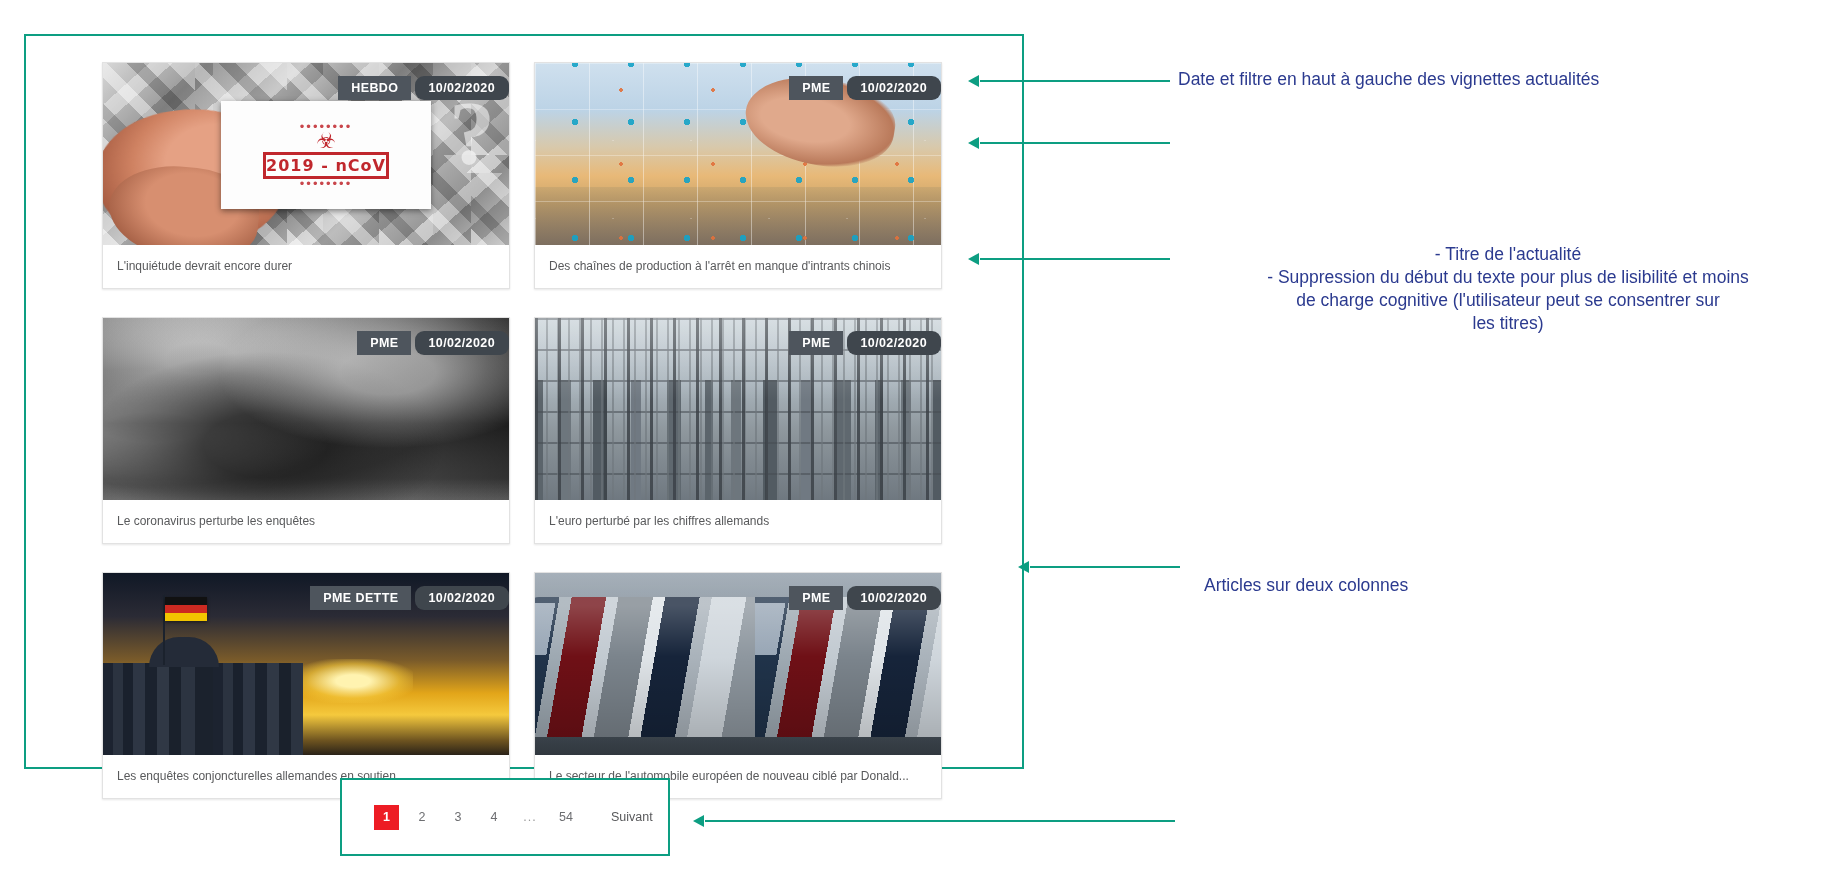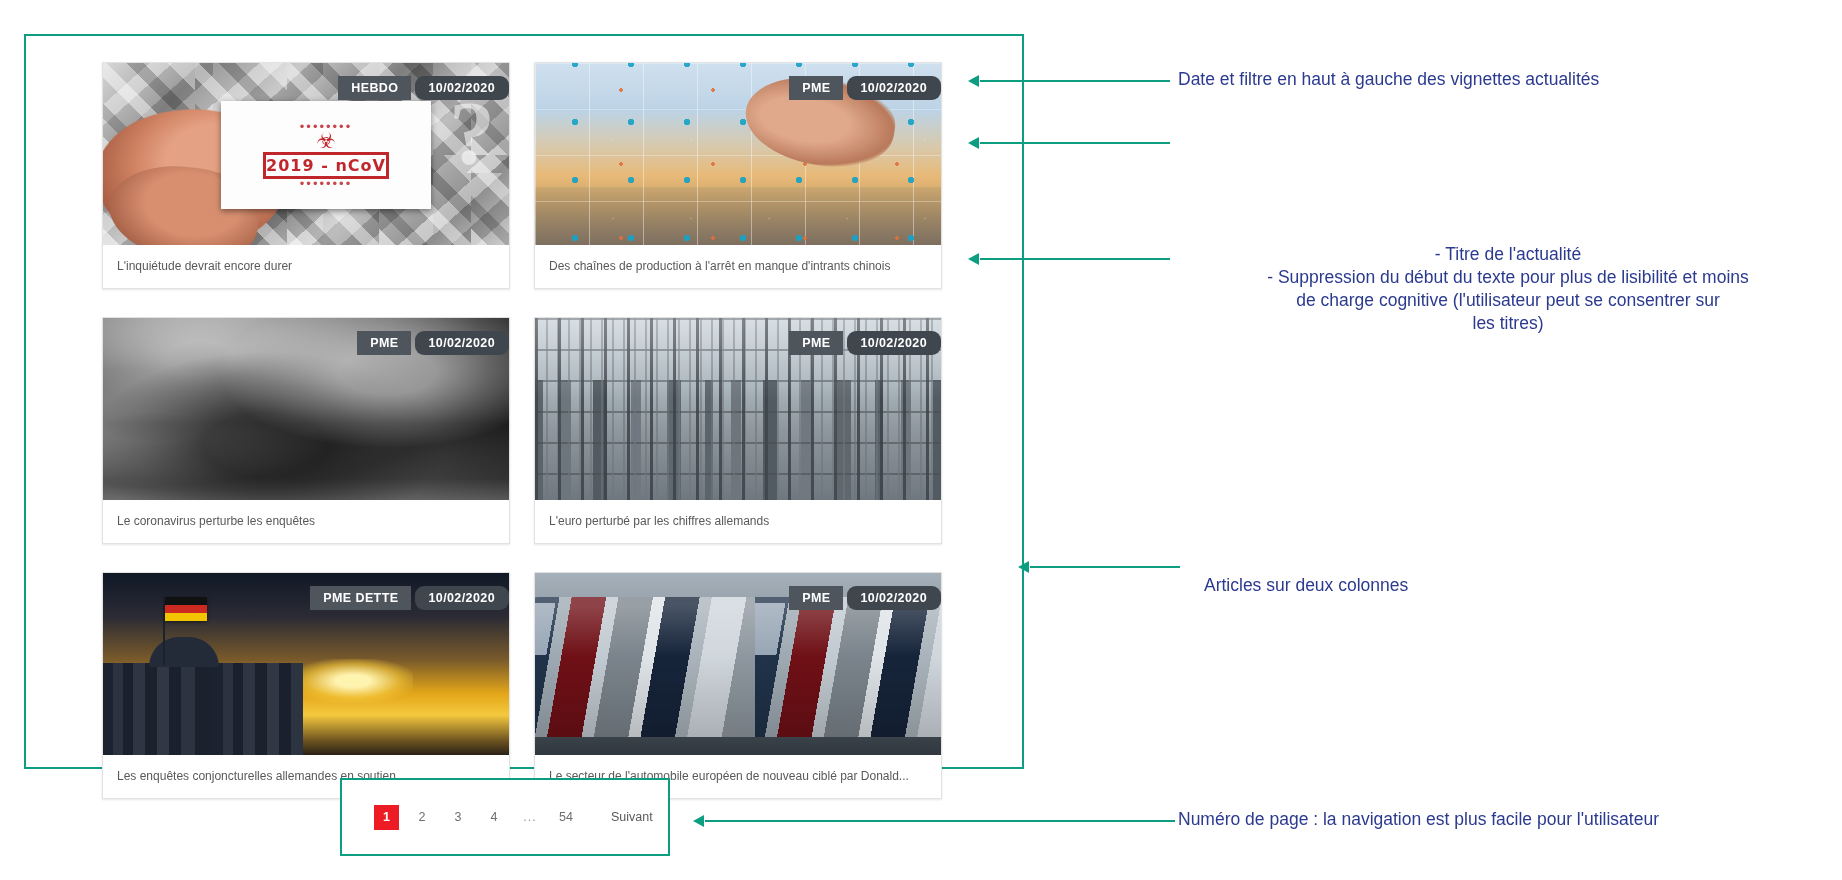--- a/index.html
+++ b/index.html
@@ -442,15 +442,14 @@
 - Suppression du début du texte pour plus de lisibilité et moins
   de charge cognitive (l'utilisateur peut se consentrer sur
   les titres)</div>
 
   <div class="leader" style="left:1030px; top:566px; width:150px;"></div>
   <div class="arrowhead" style="left:1018px; top:561px;"></div>
   <div class="ann" style="left:1204px; top:554px; width:620px;margin-top:20px;">Articles sur deux colonnes</div>
 
   <div class="leader" style="left:705px; top:820px; width:470px;"></div>
   <div class="arrowhead" style="left:693px; top:815px;"></div>
-  <div class="ann" style="left:1178px; top:808px; width:660px;">Numéro de page : la navigation est plus facile pour l'utilisateur</div>
 
 </div>
 
 </body></html>

